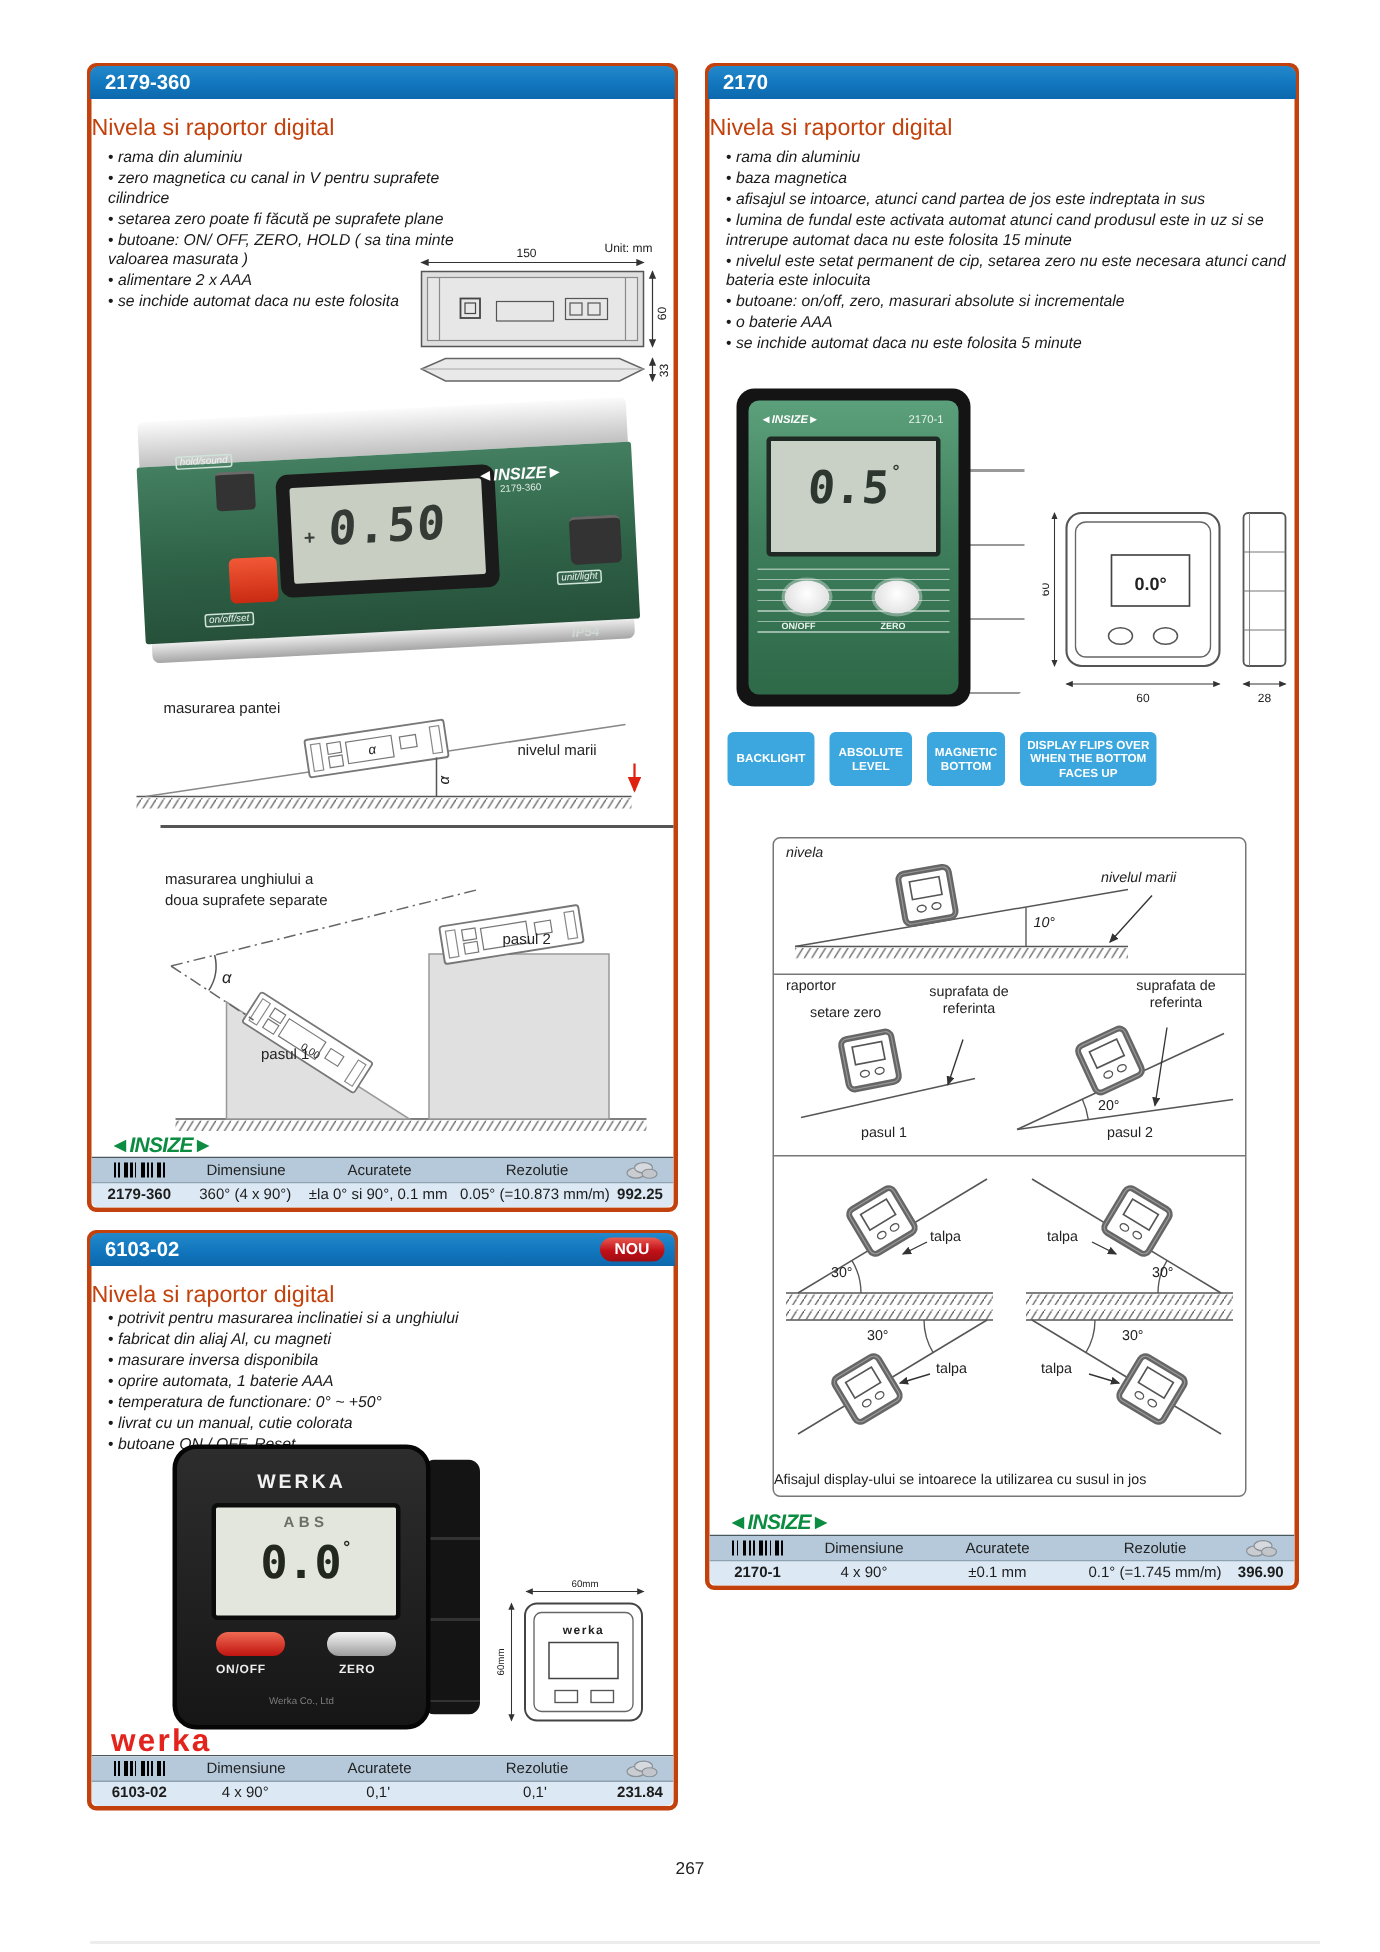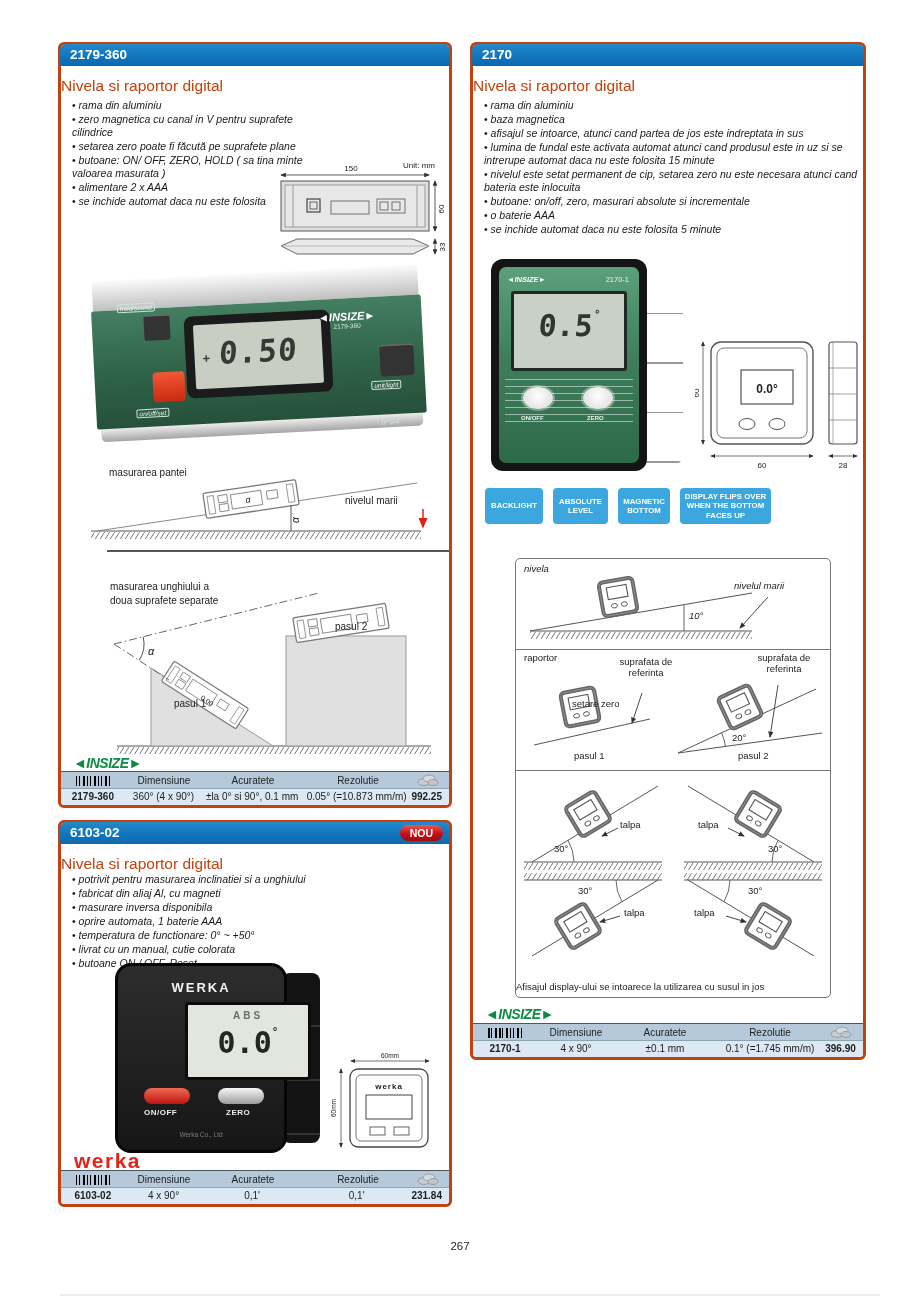--- a/index.html
+++ b/index.html
@@ -85,21 +85,21 @@
   .ip54{position:absolute;left:284px;top:120px;color:#cfd8d2;font-size:9px;font-weight:bold;font-style:italic;}
   
   .pwerka{position:absolute;left:54px;top:140px;width:205px;height:190px;}
   .w-side{position:absolute;right:0;top:10px;width:38px;height:170px;background:#141414;border-radius:8px;
       background-image:repeating-linear-gradient(180deg,#fff0 0 52px,#333 52px 54px);}
   .w-front{position:absolute;left:0;top:0;width:172px;height:190px;border-radius:16px;
       background:linear-gradient(180deg,#2d2d2d,#161616);border:3px solid #060606;box-sizing:border-box;}
   .w-brand{position:absolute;left:0;right:0;top:14px;text-align:center;color:#f2f2f2;
       font-weight:bold;font-size:13px;letter-spacing:2px;}
   .w-lcd{position:absolute;left:23px;top:36px;width:120px;height:72px;background:#e2e6dc;
-      border:3px solid #0c0c0c;border-radius:4px;margin-left:44px;}
+      border:3px solid #0c0c0c;border-radius:4px;}
   .w-abs{position:absolute;left:0;right:0;top:5px;text-align:center;font-size:10px;font-weight:bold;
       color:#6a6f68;letter-spacing:3px;}
   .w-dig{position:absolute;left:0;right:0;top:20px;text-align:center;
       font-family:"DejaVu Sans Mono",monospace;font-weight:bold;font-size:30px;color:#23281f;}
   .w-deg{font-size:11px;vertical-align:top;}
   .w-btn-red{position:absolute;left:26px;top:122px;width:46px;height:16px;border-radius:8px;
       background:linear-gradient(180deg,#ef6a52,#c01410);}
   .w-btn-gray{position:absolute;left:100px;top:122px;width:46px;height:16px;border-radius:8px;
       background:linear-gradient(180deg,#f6f6f6,#9c9c9c);}
   .w-bl{position:absolute;color:#eee;font-weight:bold;font-size:8px;letter-spacing:0.5px;}
@@ -483,21 +483,21 @@
         <line x1="18" y1="96" x2="134" y2="70" stroke="#555" stroke-width="1"></line>
         <use href="#ds2" transform="translate(64,58) rotate(-11)"></use>
         <line x1="126" y1="44" x2="116" y2="74" stroke="#333" stroke-width="0.9" marker-end="url(#ma5)"></line>
         <line x1="162" y1="104" x2="300" y2="40" stroke="#555" stroke-width="1"></line>
         <line x1="162" y1="104" x2="306" y2="84" stroke="#555" stroke-width="1"></line>
         <use href="#ds2" transform="translate(224,58) rotate(-25)"></use>
         <path d="M209.5,97.3 A48,48 0 0 0 205.5,83.7" fill="none" stroke="#555" stroke-width="0.9"></path>
         <line x1="262" y1="36" x2="254" y2="88" stroke="#333" stroke-width="0.9" marker-end="url(#ma5)"></line>
       </svg>
       <span class="dlab2" style="left:8px;top:4px;">raportor</span>
-      <span class="dlab2" style="left:56px;top:22px;margin-top:28px;">setare zero</span>
+      <span class="dlab2" style="left:24px;top:22px;">setare zero</span>
       <span class="dlab2" style="left:100px;top:8px;width:60px;text-align:center;">suprafata de referinta</span>
       <span class="dlab2" style="left:236px;top:4px;width:64px;text-align:center;">suprafata de referinta</span>
       <span class="dlab2" style="left:216px;top:84px;">20°</span>
       <span class="dlab2" style="left:58px;top:102px;">pasul 1</span>
       <span class="dlab2" style="left:222px;top:102px;">pasul 2</span>
     </div>
 
     <div class="dbrow dbrow3" style="top:211px;bottom:0;position:absolute;left:0;right:0;">
       <svg width="314" height="198">
         <defs>

